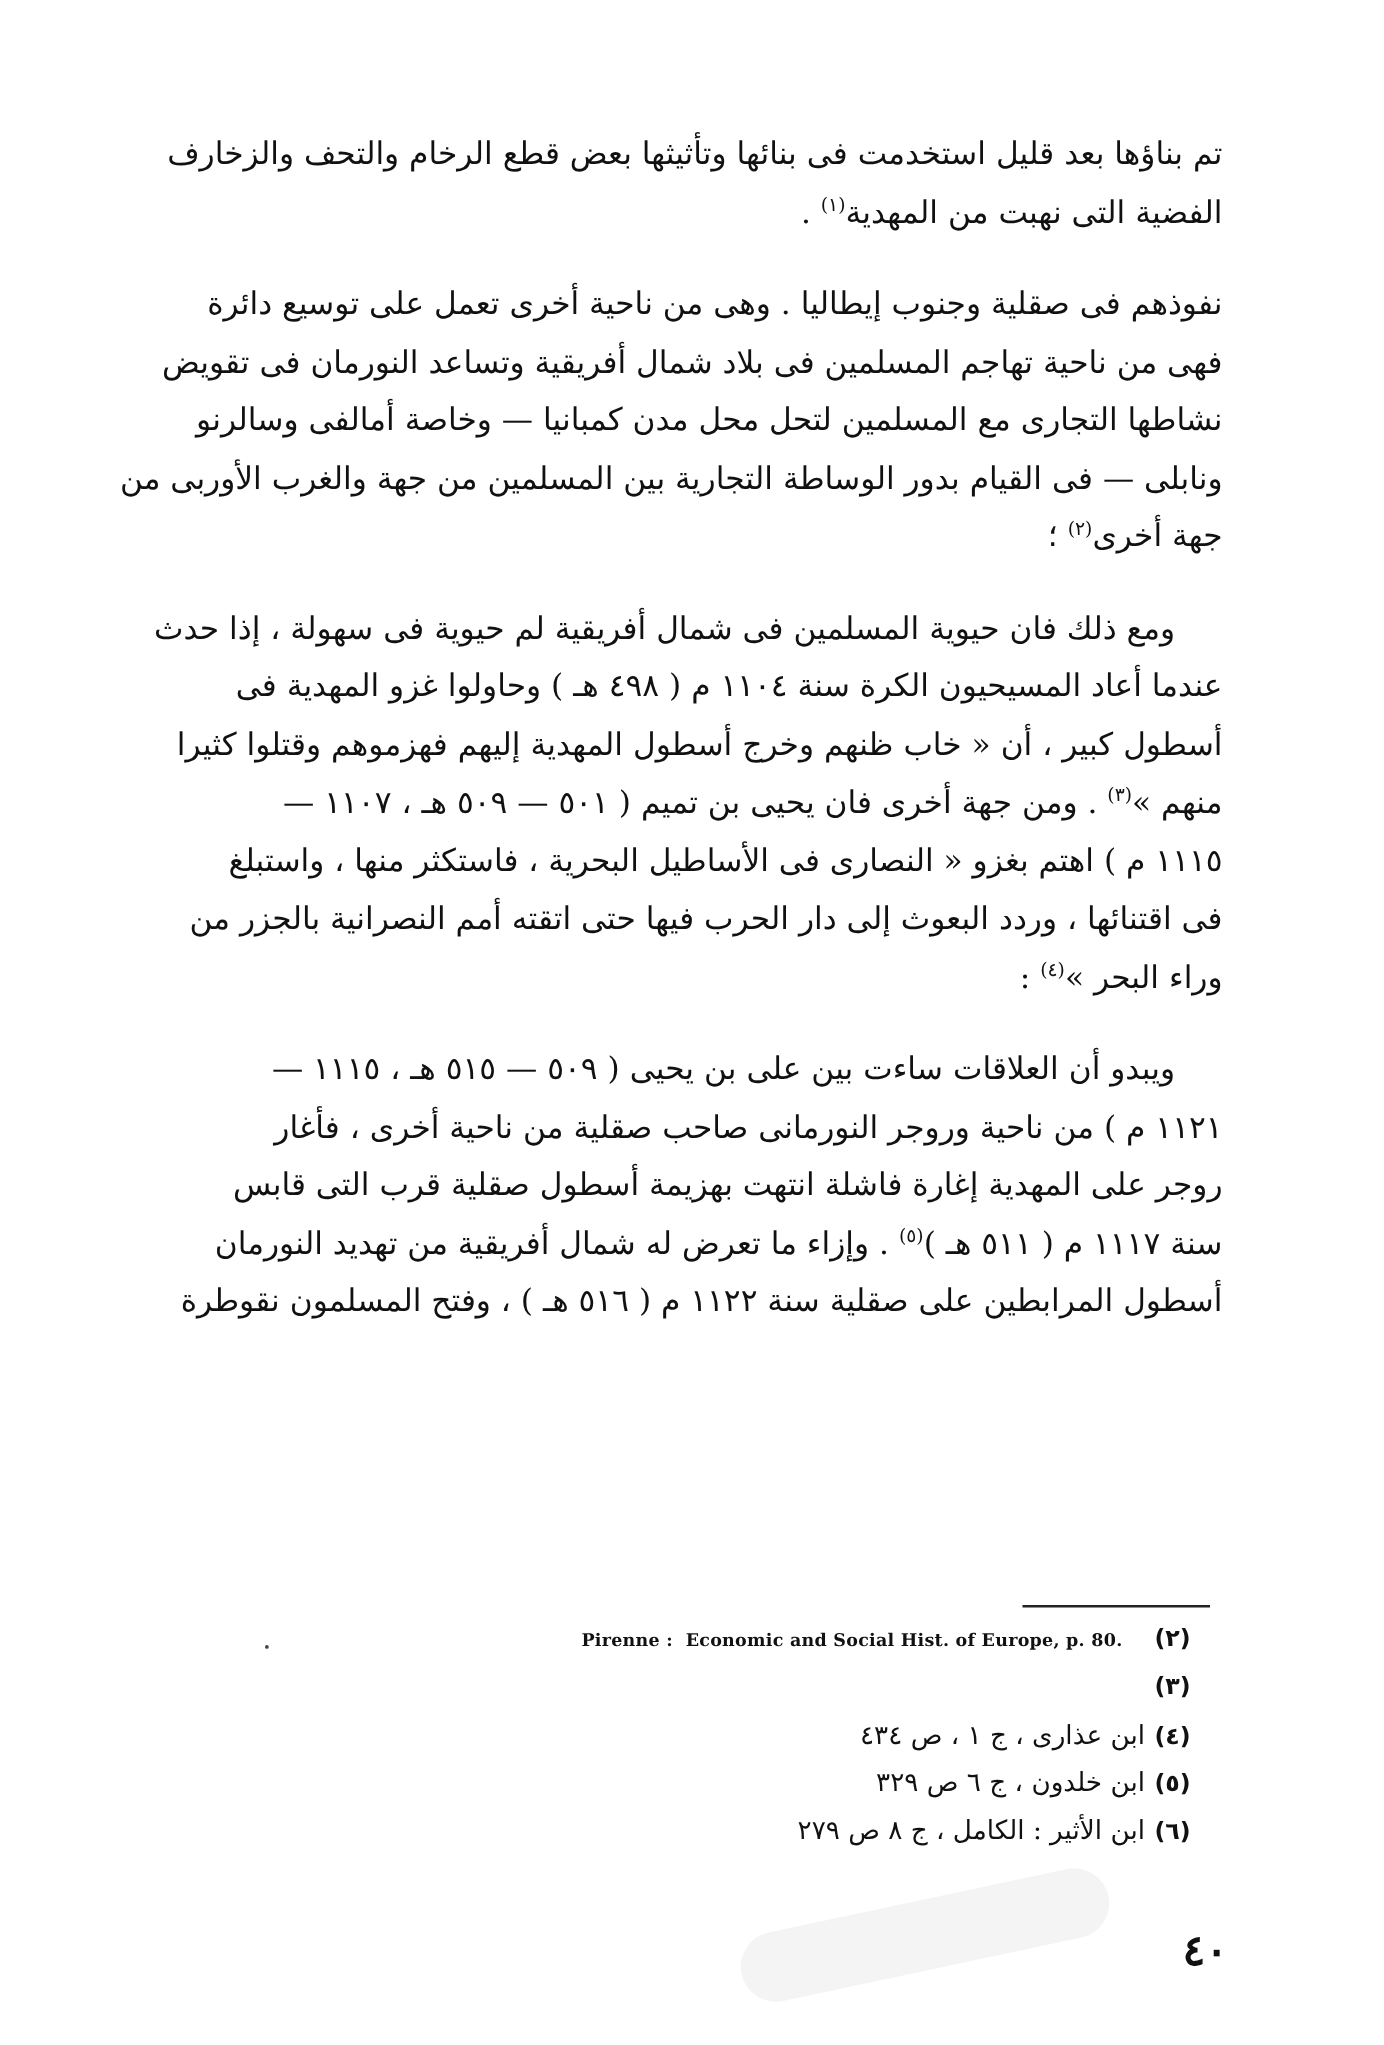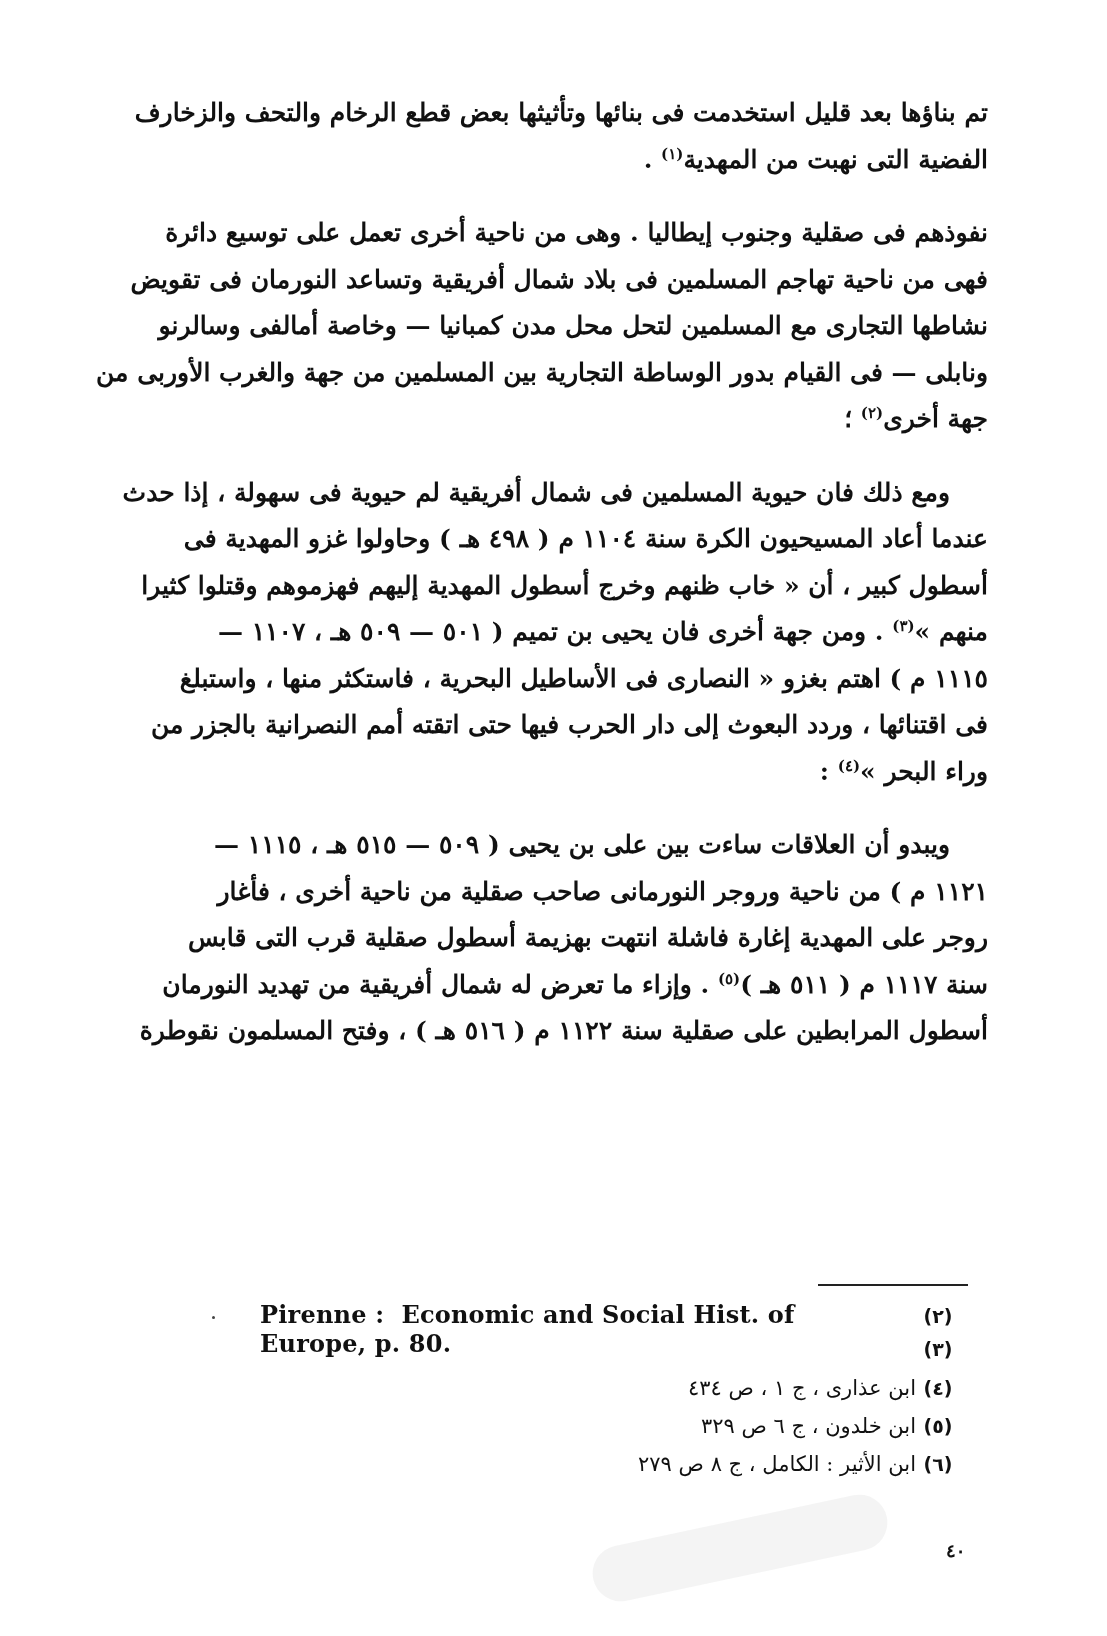--- a/index.html
+++ b/index.html
@@ -20,23 +20,22 @@
       left: 236px;
       top: 90px;
       width: 752px;
       direction: rtl;
       text-align: justify;
       text-align-last: right;
     }
     .para {
       font-size: 25px;
       line-height: 46.5px;
-      margin: 0;
+      margin: 10px;
       text-indent: 0;
-      font-weight: bold;
     }
     .para.indent {
       text-indent: 38px;
     }
     .para + .para {
       margin-top: 27px;
     }
     .line {
       display: block;
       white-space: nowrap;
@@ -80,35 +79,35 @@
       font-weight: bold;
       font-size: 19px;
       width: 44px;
       text-align: center;
       flex: none;
     }
     .fn-latin {
       direction: ltr;
       font-family: "DejaVu Serif", serif;
       font-weight: bold;
-      font-size: 24px;
+      font-size: 14px;
       letter-spacing: 0.2px;
       margin-right: 18px;
     }
     .fn-latin .author {
       margin-left: 0;
     }
     .fn-ar {
       font-size: 21px;
     }
     .page-number {
       position: absolute;
       left: 946px;
       top: 1540px;
-      font-size: 18px;
+      font-size: 34px;
       font-weight: bold;
       direction: rtl;
     }
     .smudge {
       position: absolute;
       left: 590px;
       top: 1520px;
       width: 300px;
       height: 56px;
       background: #f3f3f3;

